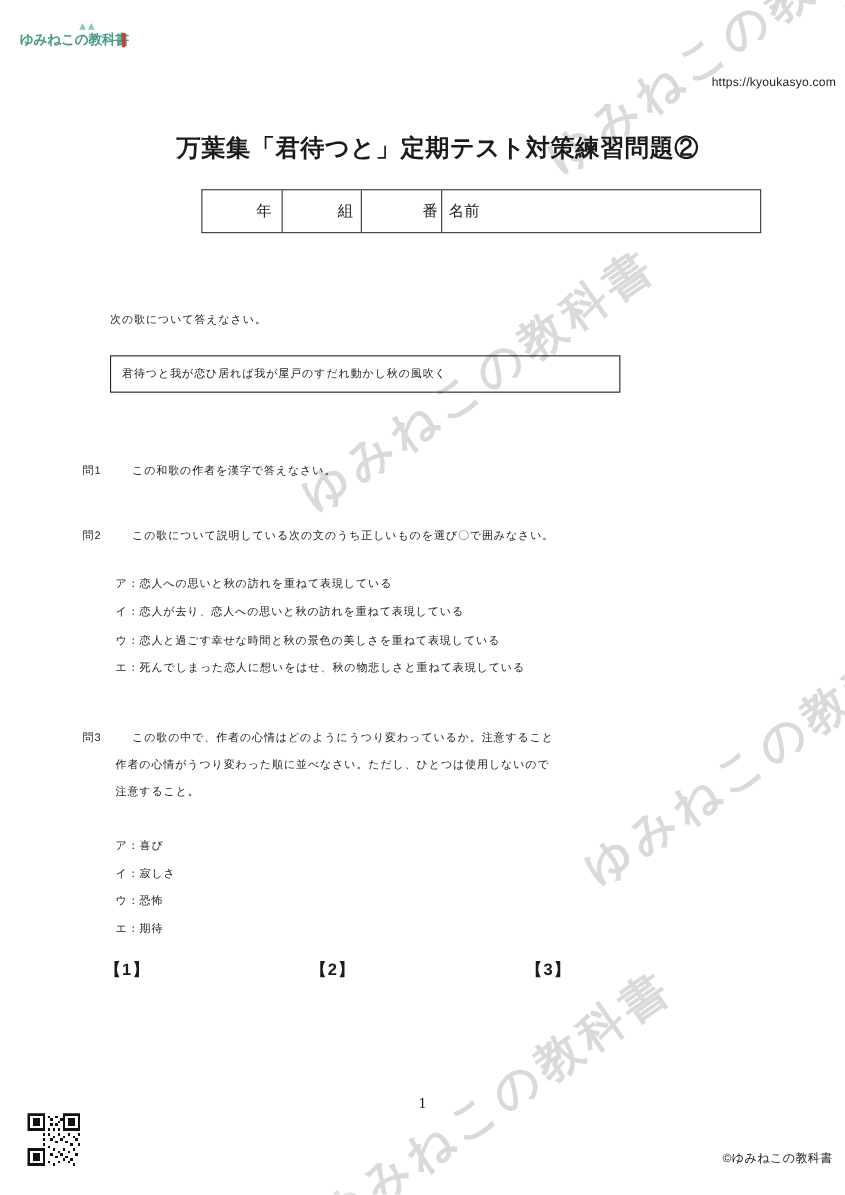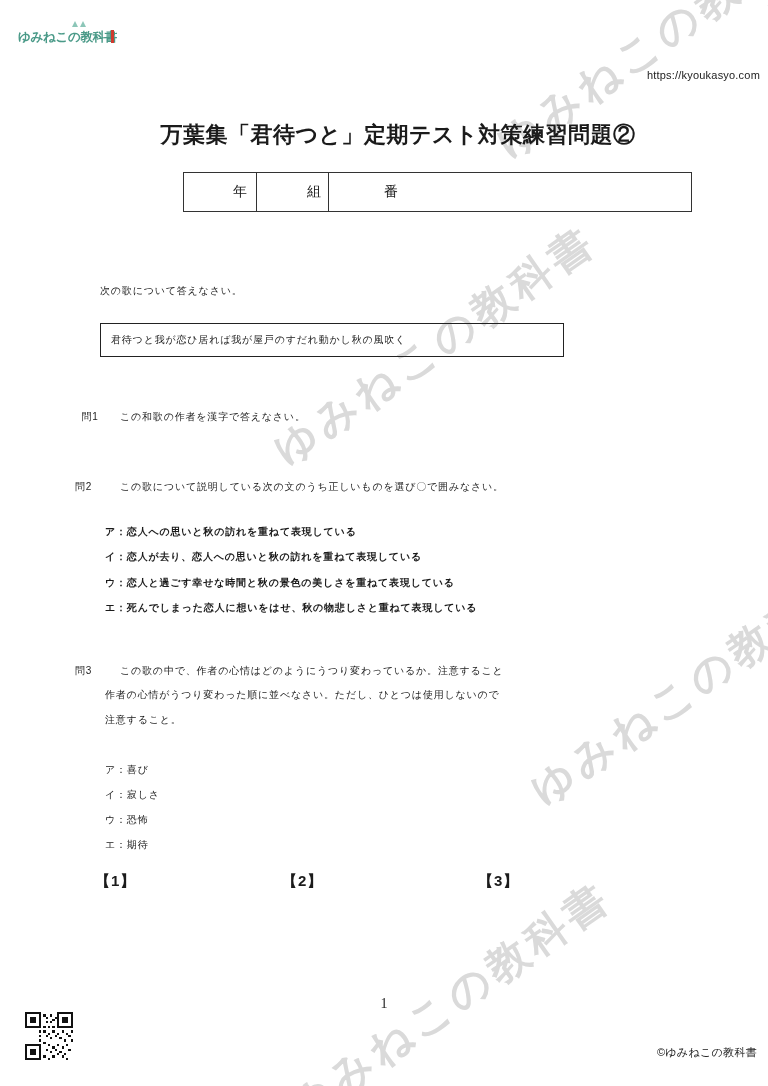--- a/index.html
+++ b/index.html
@@ -56,23 +56,23 @@
   
   .jp{font-size:10px;letter-spacing:0.8px;}
   .intro{left:100px;top:284px;}
   .poem-box{
     left:100px;top:323px;width:464px;height:34px;box-sizing:border-box;
     border:1.5px solid #222;display:flex;align-items:center;padding-left:10px;
   }
   .qline{display:flex;}
   .qlabel{width:30px;flex:none;}
   .qgap{width:15px;flex:none;}
-  .q1{left:75px;top:410px;text-align:center;}
+  .q1{left:75px;top:421px;}
   .q2{left:75px;top:480px;}
-  .q2-options{left:105px;top:519px;line-height:25.3px;font-weight:bold;}
+  .q2-options{left:105px;top:519px;line-height:25.3px;}
   .q3-l1{left:75px;top:664px;}
   .q3-l2{left:105px;top:688px;}
   .q3-l3{left:105px;top:713px;}
   .q3-options{left:105px;top:757px;line-height:25px;}
   .slot{top:872px;font-size:15px;font-weight:bold;letter-spacing:1px;}
   .slot1{left:95px;}
   .slot2{left:282px;}
   .slot3{left:478px;}
   
   .page-number{left:0;right:0;top:996px;text-align:center;
@@ -100,20 +100,23 @@
 
 <div class="abs name-table z1">
   <div class="nt-cell nt-year">
     <span>年</span>
   </div>
   <div class="nt-cell nt-class">
     <span>組</span>
   </div>
   <div class="nt-cell nt-number">
     <span>番</span>
+  </div>
+  <div class="nt-cell nt-name">
+    <span>名前</span>
   </div>
 </div>
 
 <div class="abs jp intro z1">次の歌について答えなさい。</div>
 <div class="abs poem-box z1">
   <span class="jp">君待つと我が恋ひ居れば我が屋戸のすだれ動かし秋の風吹く</span>
 </div>
 
 <div class="abs jp qline q1 z1">
   <span class="qlabel">問1</span>

